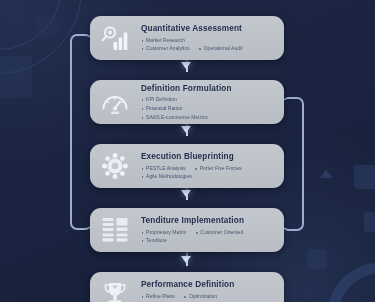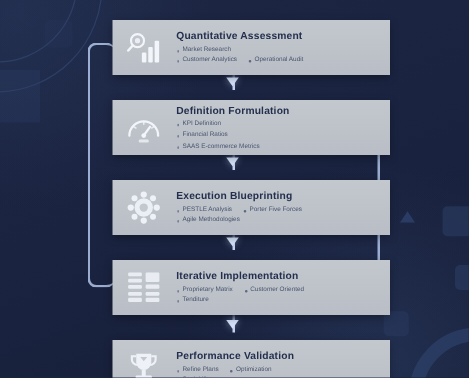--- a/index.html
+++ b/index.html
@@ -78,22 +78,22 @@
     border: 2px solid rgba(188,208,244,0.80);
     border-radius: 7px;
   }
   .bracket.left  { border-right: none; }
   .bracket.right { border-left: none; }
 
   
   .card {
     position: absolute;
     left: 90px;
-    width: 222px;
-    border-radius: 0;
+    width: 194px;
+    border-radius: 11px;
     background: linear-gradient(180deg, #c3c8ce 0%, #b9bec6 100%);
     box-shadow: 0 2px 7px rgba(0,0,0,0.34);
     display: flex;
     align-items: center;
     padding: 0 9px 0 7px;
     overflow: hidden;
   }
 
   .card-icon {
     width: 36px;
@@ -263,21 +263,21 @@
         <rect x="17.5" y="4" width="11" height="7.5" rx="1"></rect>
         <rect x="17.5" y="13.6" width="11" height="3.4" rx="1"></rect>
         <rect x="3.5" y="19.6" width="11" height="3" rx="1"></rect>
         <rect x="3.5" y="24.2" width="11" height="3.4" rx="1"></rect>
         <rect x="17.5" y="19.6" width="11" height="3" rx="1"></rect>
         <rect x="17.5" y="24.2" width="11" height="3.4" rx="1"></rect>
       </g>
     </svg>
   </div>
   <div class="card-body">
-    <div class="card-title">Iterative Implementation</div>
+    <div class="card-title">Tenditure Implementation</div>
     <div class="bullets">
       <div class="bullet">Proprietary Matrix</div>
       <div class="bullet">Customer Oriented</div>
       <div class="bullet w-full">Tenditure</div>
     </div>
   </div>
 </div>
 
 <div class="card" style="top:272px; height:44px;">
   <div class="card-icon">
@@ -285,20 +285,20 @@
       <path d="M10 5h12v7a6 6 0 0 1-12 0V5z" fill="#eef2f8"></path>
       <path d="M10 7H6.5v2.5A4.5 4.5 0 0 0 11 14" stroke="#eef2f8" stroke-width="1.7" fill="none"></path>
       <path d="M22 7h3.5v2.5A4.5 4.5 0 0 1 21 14" stroke="#eef2f8" stroke-width="1.7" fill="none"></path>
       <rect x="14.4" y="17.8" width="3.2" height="5" fill="#eef2f8"></rect>
       <rect x="9.5" y="22.4" width="13" height="2.6" rx="1" fill="#eef2f8"></rect>
       <rect x="7.8" y="25.6" width="16.4" height="2.8" rx="1" fill="#eef2f8"></rect>
       <path d="M13.2 7.6h5.6l-2.8 3.4z" fill="#c3c8ce"></path>
     </svg>
   </div>
   <div class="card-body">
-    <div class="card-title">Performance Validation</div>
+    <div class="card-title">Performance Definition</div>
     <div class="bullets">
       <div class="bullet">Refine Plans</div>
       <div class="bullet">Optimization</div>
       <div class="bullet w-full">Scalability</div>
     </div>
   </div>
 </div>
 
 </body></html>

